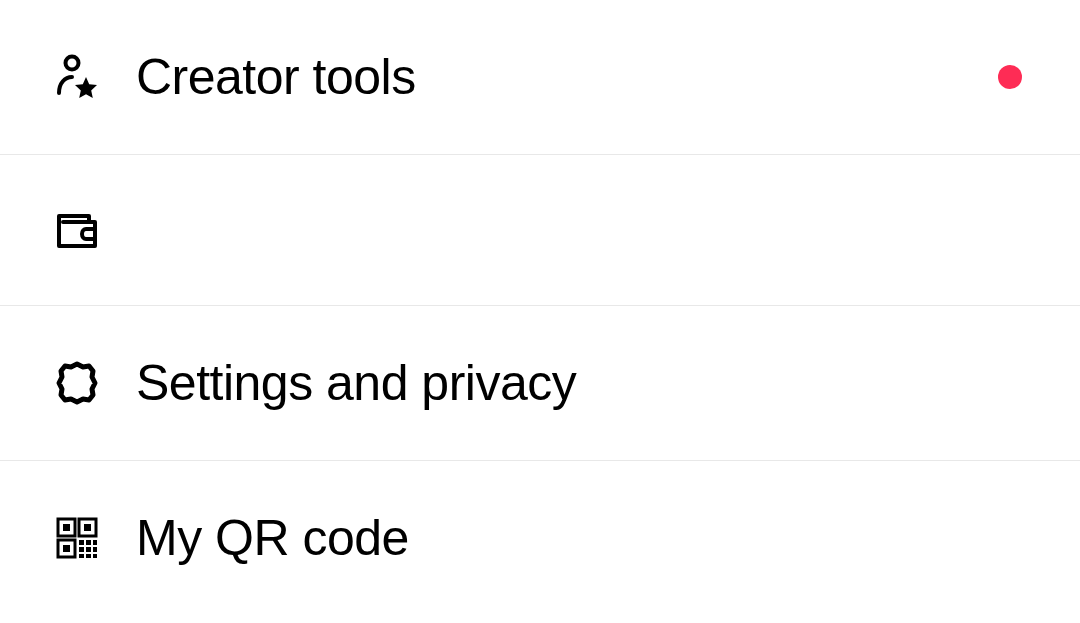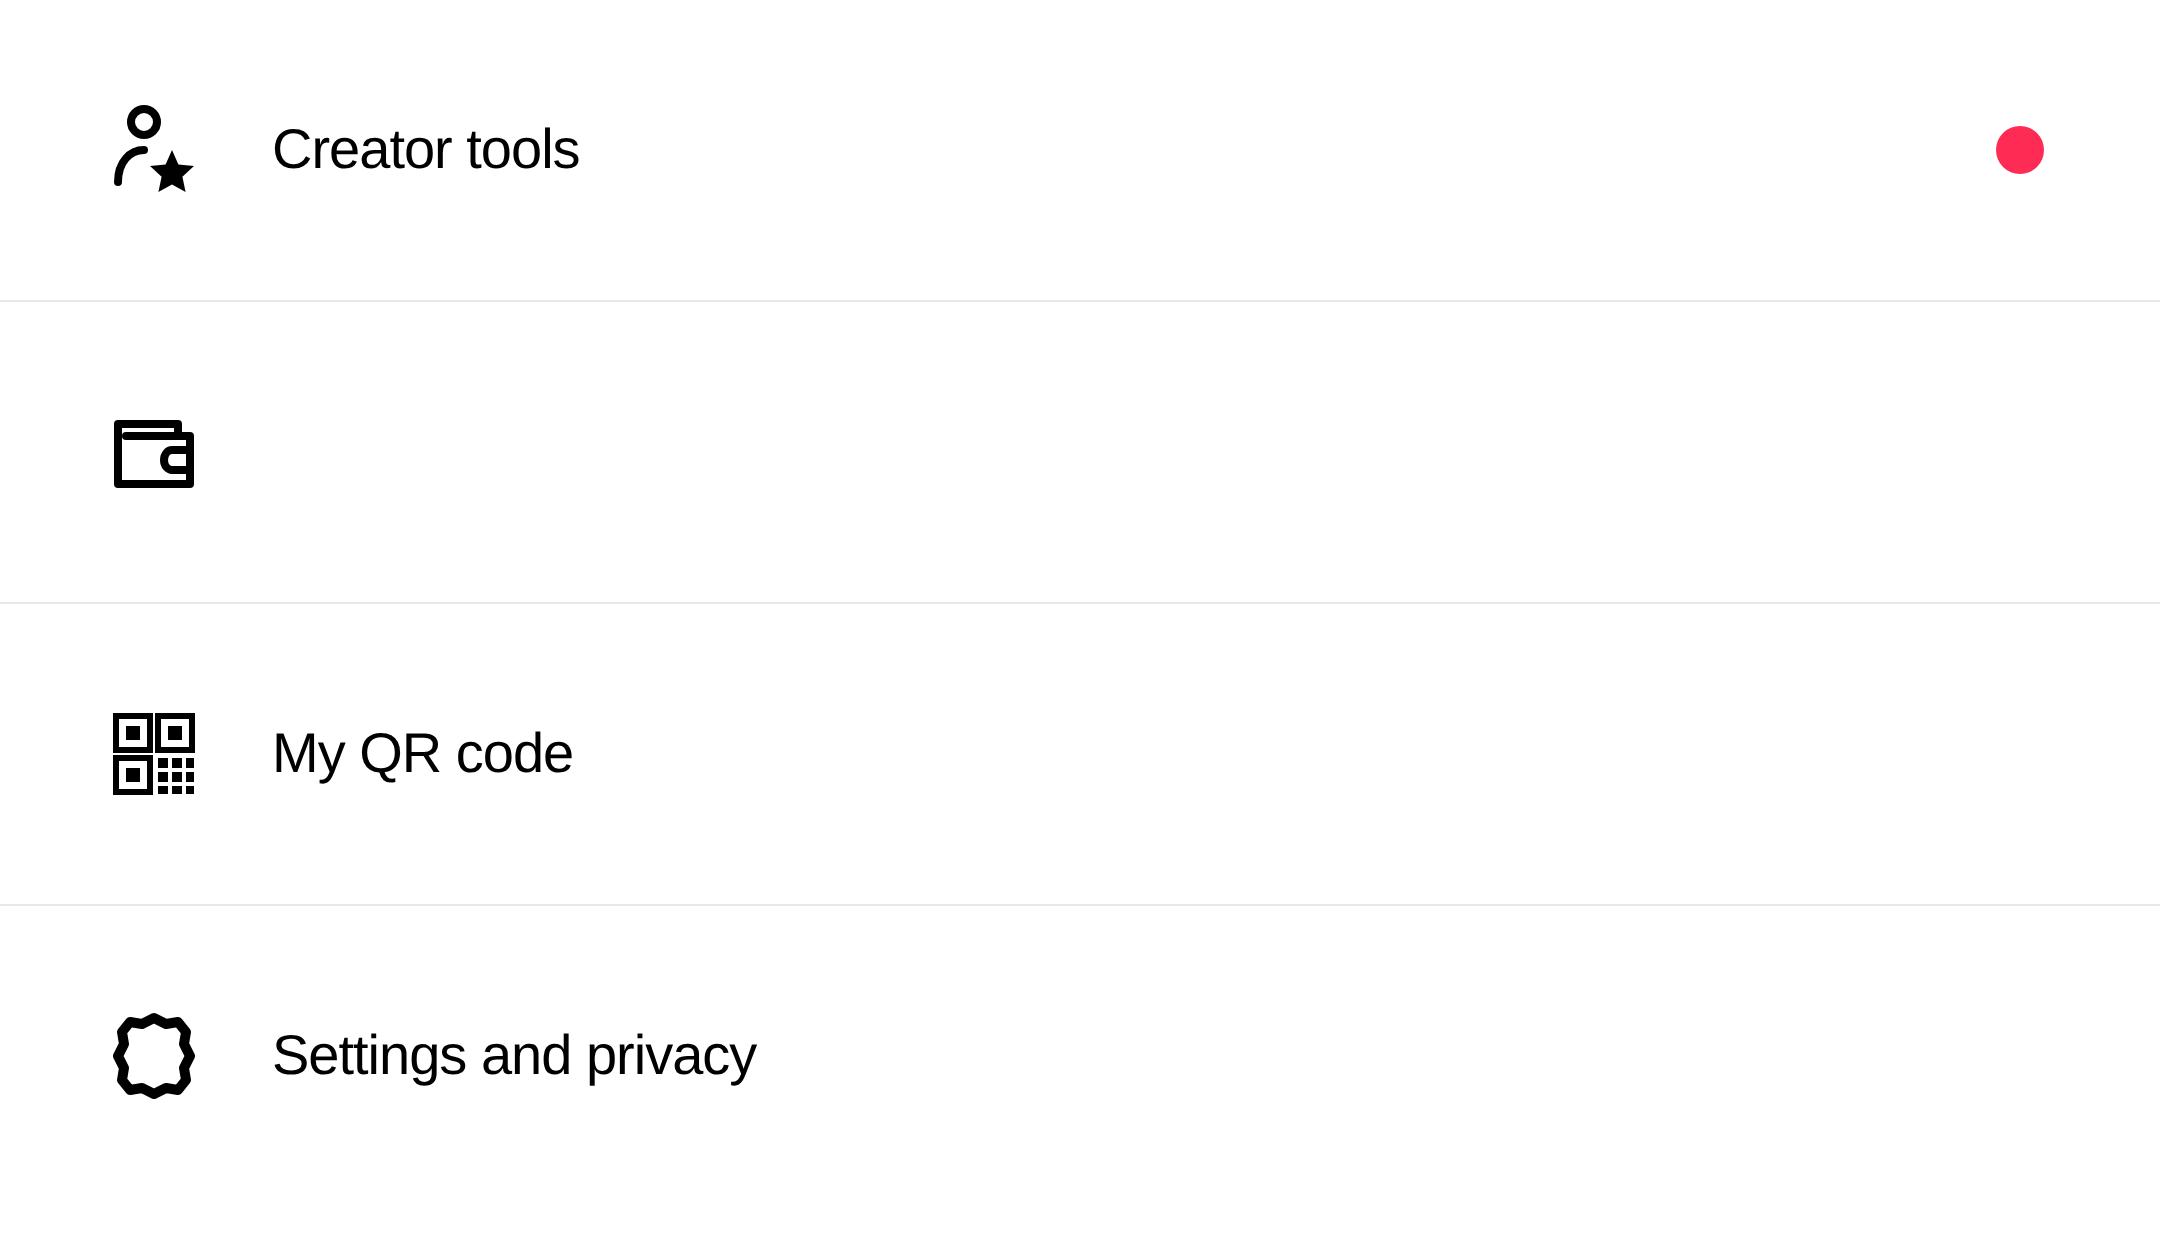--- a/index.html
+++ b/index.html
@@ -32,21 +32,21 @@
     .icon-wrapper {
       width: 54px;
       height: 54px;
       display: flex;
       align-items: center;
       justify-content: center;
       flex-shrink: 0;
       margin-right: 32px;
     }
     .menu-label {
-      font-size: 28px;
+      font-size: 50px;
       font-weight: 500;
       color: #000000;
       flex-grow: 1;
       letter-spacing: -0.5px;
     }
     .notification-dot {
       width: 24px;
       height: 24px;
       border-radius: 50%;
       background: #fe2c55;
@@ -79,20 +79,29 @@
       <svg viewBox="0 0 48 48" fill="none" stroke="#000" stroke-width="4">
         <path d="M6 12 L6 40 L42 40 L42 16 L10 16" stroke-linejoin="round" stroke-linecap="round"></path>
         <path d="M6 16 L6 10 L36 10 L36 16" stroke-linejoin="round"></path>
         <path d="M42 23 L33 23 C31 23 29 25 29 28 C29 31 31 33 33 33 L42 33" stroke-linejoin="round"></path>
       </svg>
     </div>
   </div>
 
   <div class="menu-item">
     <div class="icon-wrapper">
+      <svg viewBox="0 0 48 48" fill="none" stroke="#000" stroke-width="5">
+        <path d="M24 5 L30 8 L36 7 L40 12 L39 18 L42 24 L39 30 L40 36 L36 41 L30 40 L24 43 L18 40 L12 41 L8 36 L9 30 L6 24 L9 18 L8 12 L12 7 L18 8 Z" stroke-linejoin="round"></path>
+      </svg>
+    </div>
+    <span class="menu-label">Settings and privacy</span>
+  </div>
+
+  <div class="menu-item">
+    <div class="icon-wrapper">
       <svg viewBox="0 0 48 48" fill="none">
         <rect x="5" y="5" width="17" height="17" stroke="#000" stroke-width="3" fill="none"></rect>
         <rect x="10" y="10" width="7" height="7" fill="#000"></rect>
         <rect x="26" y="5" width="17" height="17" stroke="#000" stroke-width="3" fill="none"></rect>
         <rect x="31" y="10" width="7" height="7" fill="#000"></rect>
         <rect x="5" y="26" width="17" height="17" stroke="#000" stroke-width="3" fill="none"></rect>
         <rect x="10" y="31" width="7" height="7" fill="#000"></rect>
         <rect x="26" y="26" width="5" height="5" fill="#000"></rect>
         <rect x="33" y="26" width="5" height="5" fill="#000"></rect>
         <rect x="40" y="26" width="4" height="5" fill="#000"></rect>
@@ -100,22 +109,13 @@
         <rect x="33" y="33" width="5" height="5" fill="#000"></rect>
         <rect x="26" y="40" width="5" height="4" fill="#000"></rect>
         <rect x="40" y="40" width="4" height="4" fill="#000"></rect>
         <rect x="33" y="40" width="5" height="4" fill="#000"></rect>
         <rect x="40" y="33" width="4" height="5" fill="#000"></rect>
       </svg>
     </div>
     <span class="menu-label">My QR code</span>
   </div>
 
-  <div class="menu-item">
-    <div class="icon-wrapper">
-      <svg viewBox="0 0 48 48" fill="none" stroke="#000" stroke-width="5">
-        <path d="M24 5 L30 8 L36 7 L40 12 L39 18 L42 24 L39 30 L40 36 L36 41 L30 40 L24 43 L18 40 L12 41 L8 36 L9 30 L6 24 L9 18 L8 12 L12 7 L18 8 Z" stroke-linejoin="round"></path>
-      </svg>
-    </div>
-    <span class="menu-label">Settings and privacy</span>
-  </div>
-
 </div>
 
 </body></html>

